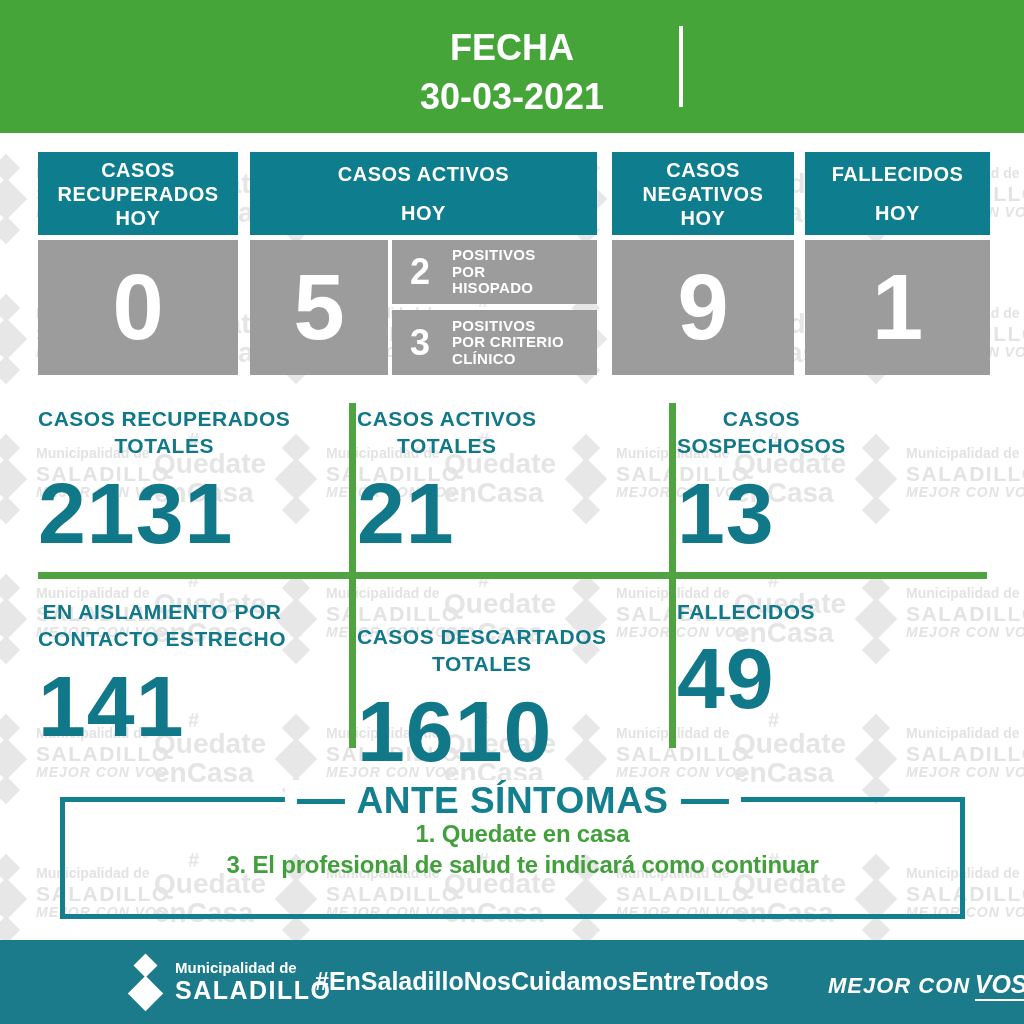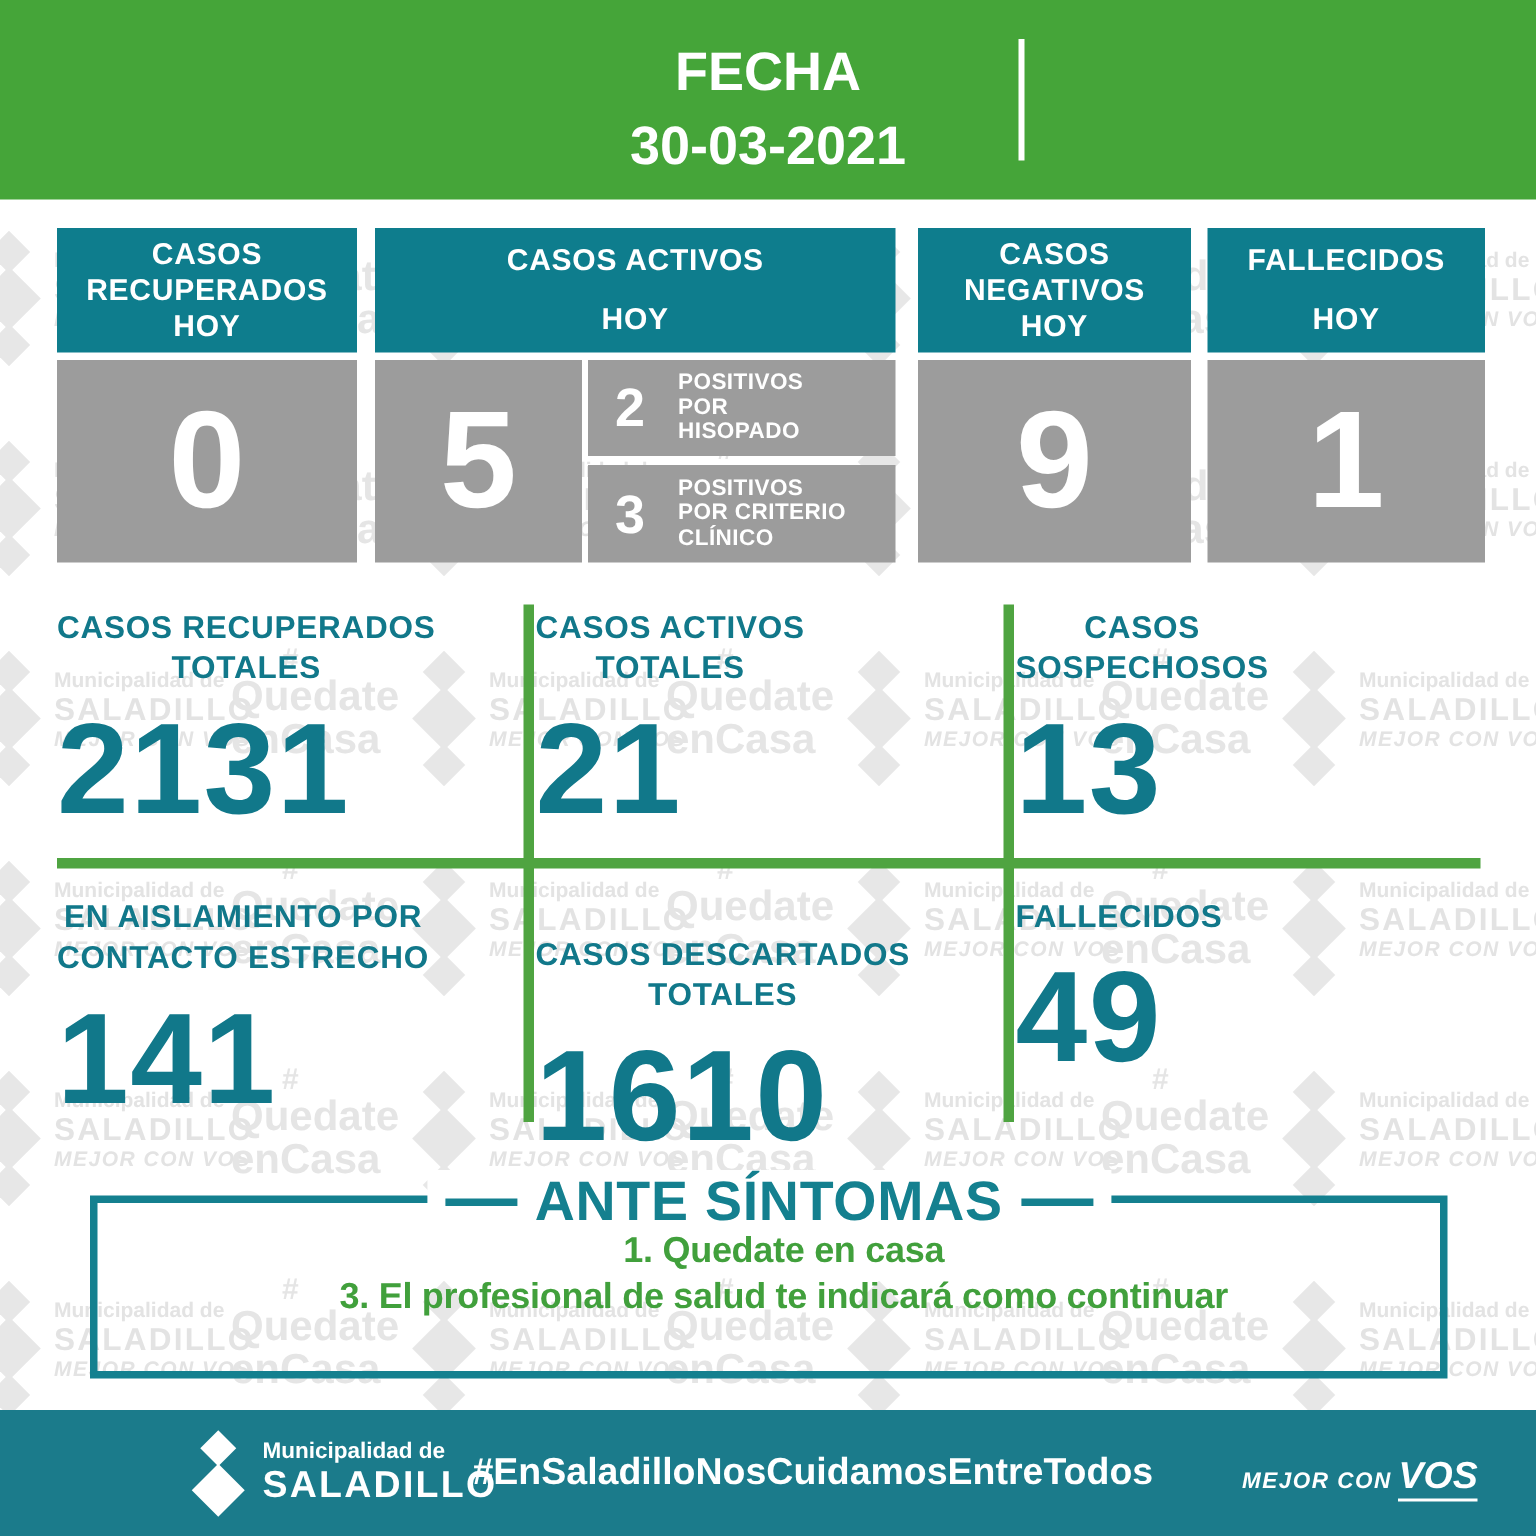--- a/index.html
+++ b/index.html
@@ -66,21 +66,21 @@
   #footer { left:0; top:940px; width:1024px; height:84px; background:#1b7b8b; color:#ffffff; }
   .f-logo { position:absolute; left:127px; top:14px; display:flex; align-items:center; }
   .f-diamonds { width:36px; height:56px; margin-right:12px; }
   .f-diamonds i { display:block; background:#ffffff; margin:0 auto; }
   .f-diamonds .da { width:17px; height:17px; transform:rotate(45deg); margin-top:3px; }
   .f-diamonds .db { width:25px; height:25px; transform:rotate(45deg); margin-top:7px; }
   .f-org1 { font-size:15px; font-weight:700; line-height:1.2; }
   .f-org2 { font-size:25px; font-weight:800; letter-spacing:1.5px; line-height:1.1; }
   .f-hashtag { position:absolute; left:315px; top:27px; width:440px; text-align:center; font-size:25px; font-weight:800; }
   .f-slogan { position:absolute; left:828px; top:30px; width:160px; font-style:italic; white-space:nowrap; }
-  .f-slogan .s1 { font-size:15px; font-weight:700; letter-spacing:1px; }
+  .f-slogan .s1 { font-size:22px; font-weight:700; letter-spacing:1px; }
   .f-slogan .s2 { font-size:25px; font-weight:800; border-bottom:2px solid #ffffff; padding-bottom:1px; }
 </style>
 </head>
 <body>
 
 <div id="page">
 
   <div id="watermark">
       <div class="wm-unit" style="left: -18px; top: 140px;">
         <div class="wm-diamonds">

